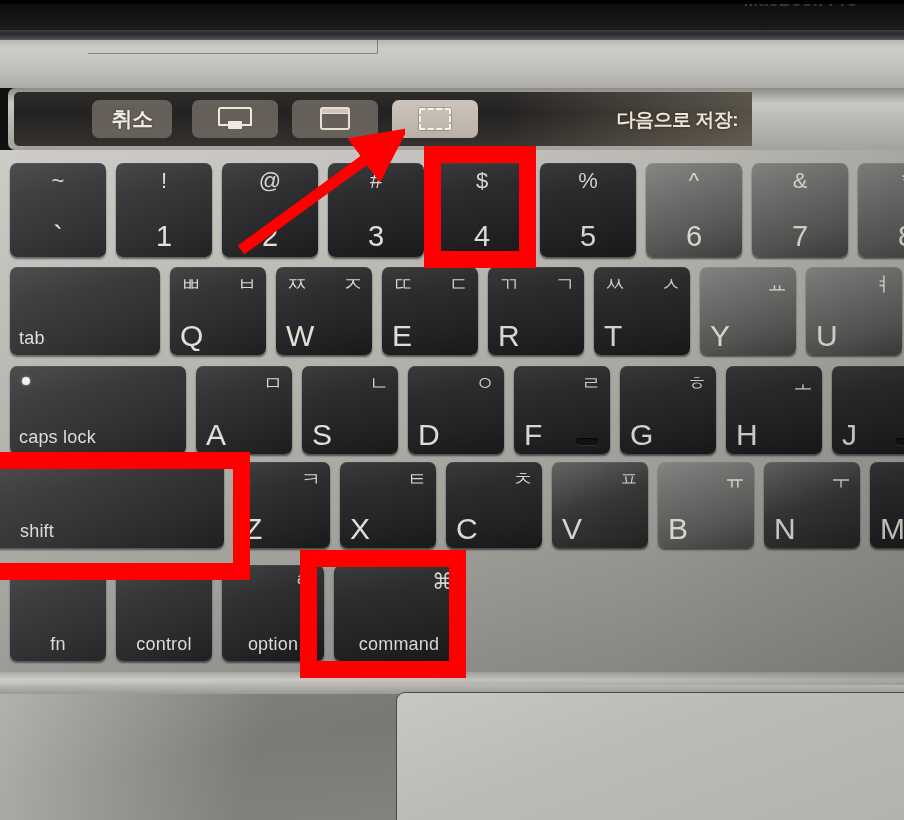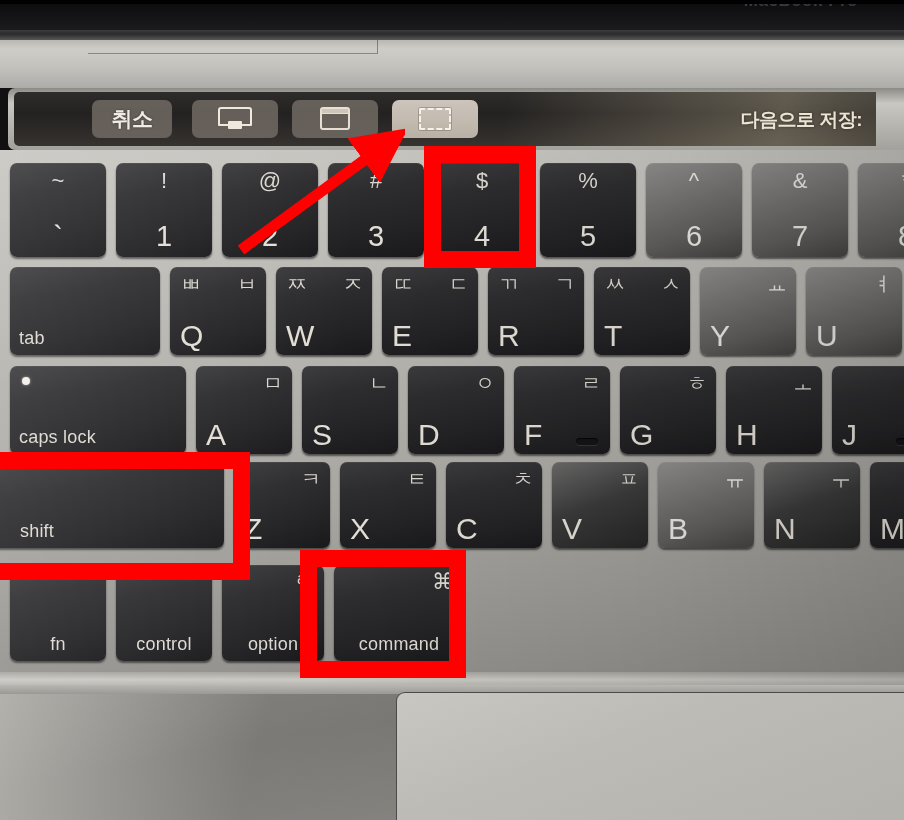--- a/index.html
+++ b/index.html
@@ -23,21 +23,21 @@
   .deck-top { position:absolute; left:0; top:40px; width:904px; height:48px;
       background:linear-gradient(180deg,#b9b7b2 0%,#cfcdc8 18%,#c4c2bd 55%,#aeaca8 100%); }
   .deck-seam { position:absolute; left:88px; top:40px; width:290px; height:14px;
       border-right:1px solid rgba(70,70,70,.55);
       border-bottom:1px solid rgba(70,70,70,.5); }
 
   
   .touchbar-bezel { position:absolute; left:8px; top:88px; width:896px; height:62px;
       background:linear-gradient(180deg,#8d8b86 0%,#c9c7c2 25%,#a3a19c 100%);
       border-radius:7px 0 0 7px; padding:4px 0 4px 6px; }
-  .touchbar { position:relative; width:862px; height:54px; border-radius:5px 0 0 5px;
+  .touchbar { position:relative; width:738px; height:54px; border-radius:5px 0 0 5px;
       background:linear-gradient(180deg,#2e2c2b 0%,#242221 40%,#35322f 100%);
       overflow:hidden; }
   .tb-glare { position:absolute; left:0; top:0; width:890px; height:54px;
       background:linear-gradient(100deg,rgba(255,255,255,0) 55%,rgba(198,182,150,.20) 72%,
                  rgba(220,206,170,.30) 86%,rgba(170,156,126,.18) 100%); }
   .tb-btn { position:absolute; top:8px; height:38px; border-radius:7px;
       display:flex; align-items:center; justify-content:center;
       background:rgba(118,110,104,.80); }
   .tb-btn.cancel { left:78px; width:80px; }
   .tb-cancel-text { color:#f0ece4; font-size:21px; font-weight:700;

